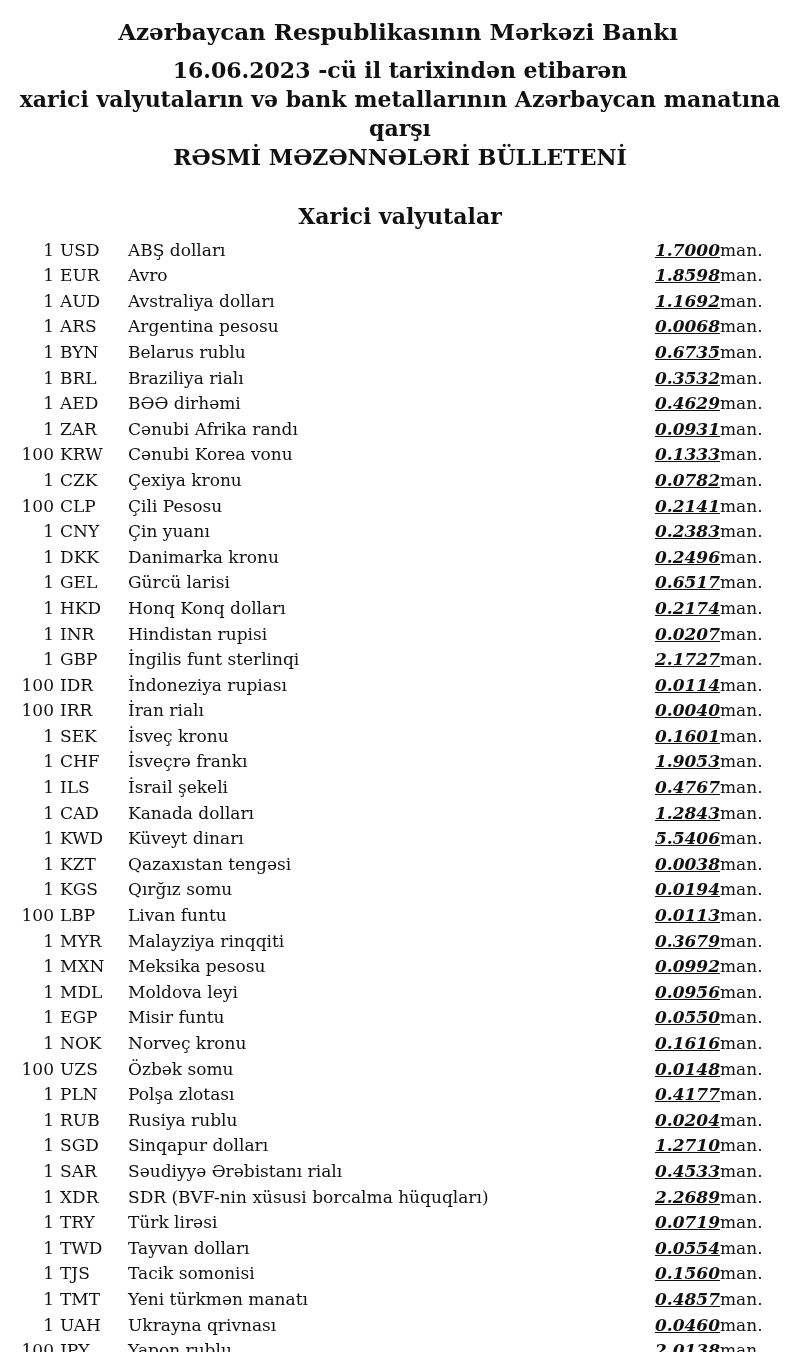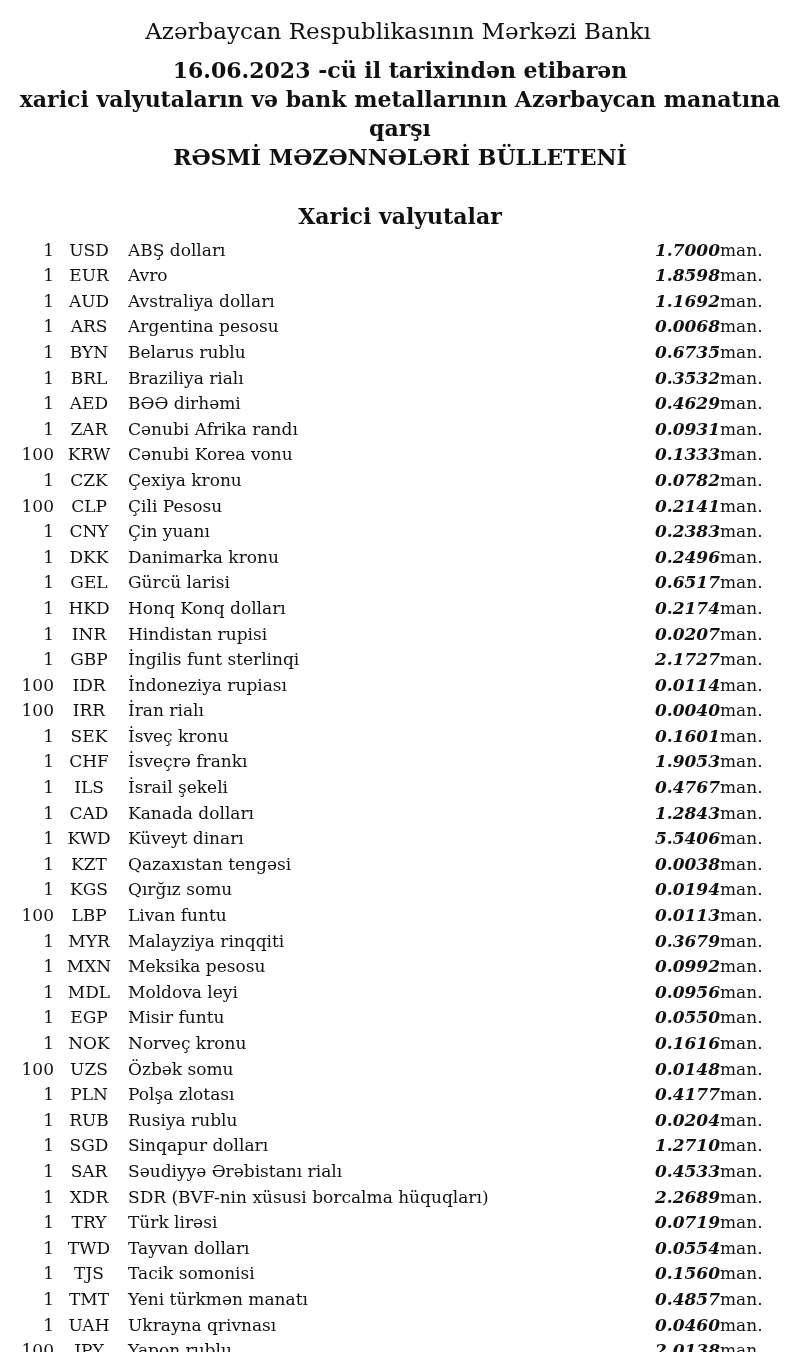--- a/index.html
+++ b/index.html
@@ -15,21 +15,21 @@
     height: 1352px;
     overflow: hidden;
   }
   .page {
     width: 800px;
     padding-top: 12px;
   }
   header { text-align: center; }
   .bank-title {
     font-size: 23px;
-    font-weight: normal;
+    font-weight: bold;
     margin: 6px 4px 10px 0;
     line-height: 1.2;
   }
   .sub-line {
     font-size: 22px;
     font-weight: bold;
     margin: 0;
     line-height: 29px;
   }
   .section-title {
@@ -50,34 +50,34 @@
     white-space: nowrap;
   }
   .qty {
     width: 40px;
     text-align: right;
     flex: 0 0 auto;
   }
   .code {
     width: 58px;
     margin-left: 6px;
-    text-align: center;
     flex: 0 0 auto;
   }
   .name {
     flex: 1 1 auto;
     padding-left: 10px;
     overflow: hidden;
   }
   .rate {
     width: 88px;
     text-align: right;
     font-weight: bold;
     font-style: italic;
     flex: 0 0 auto;
+    text-decoration: underline;
   }
   .unit {
     width: 52px;
     text-align: left;
     flex: 0 0 auto;
   }
 </style>
 </head>
 <body>
 

